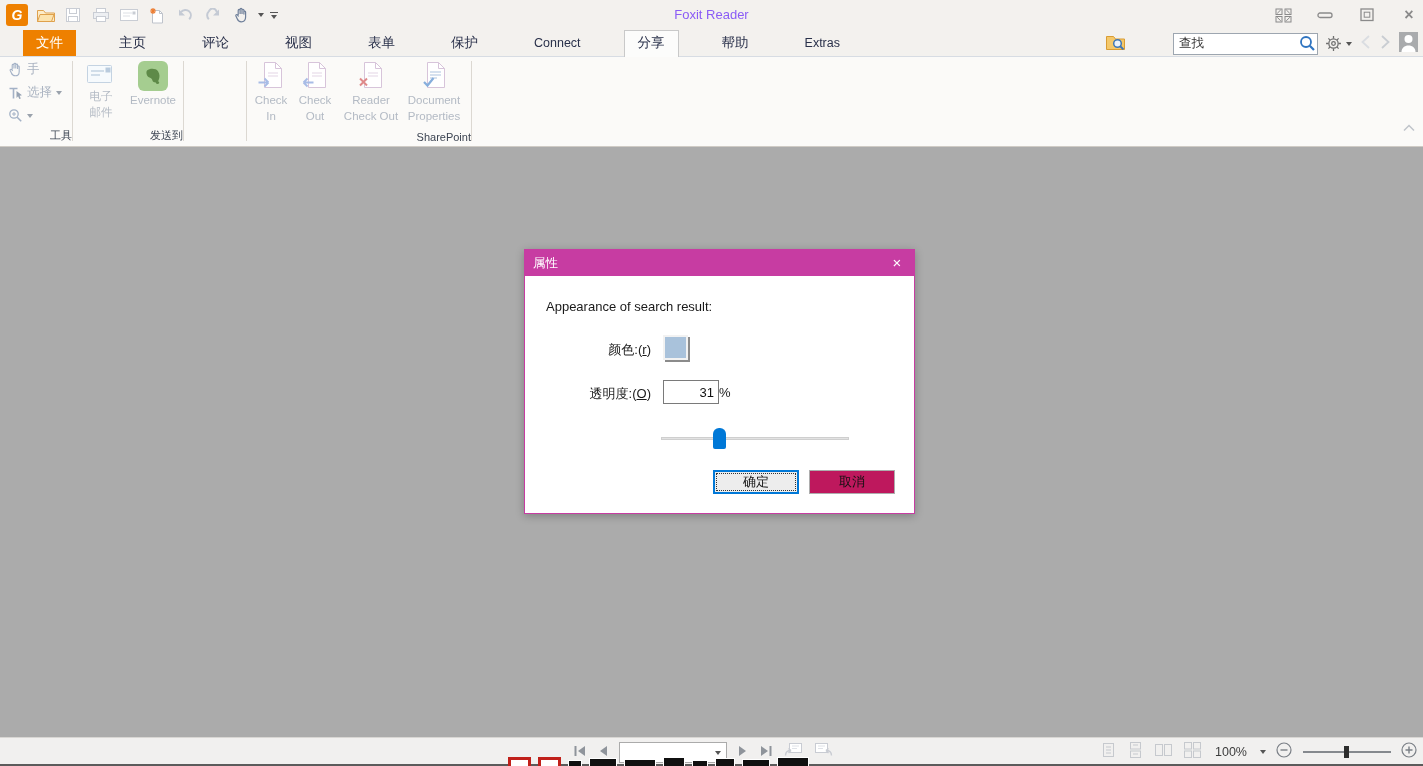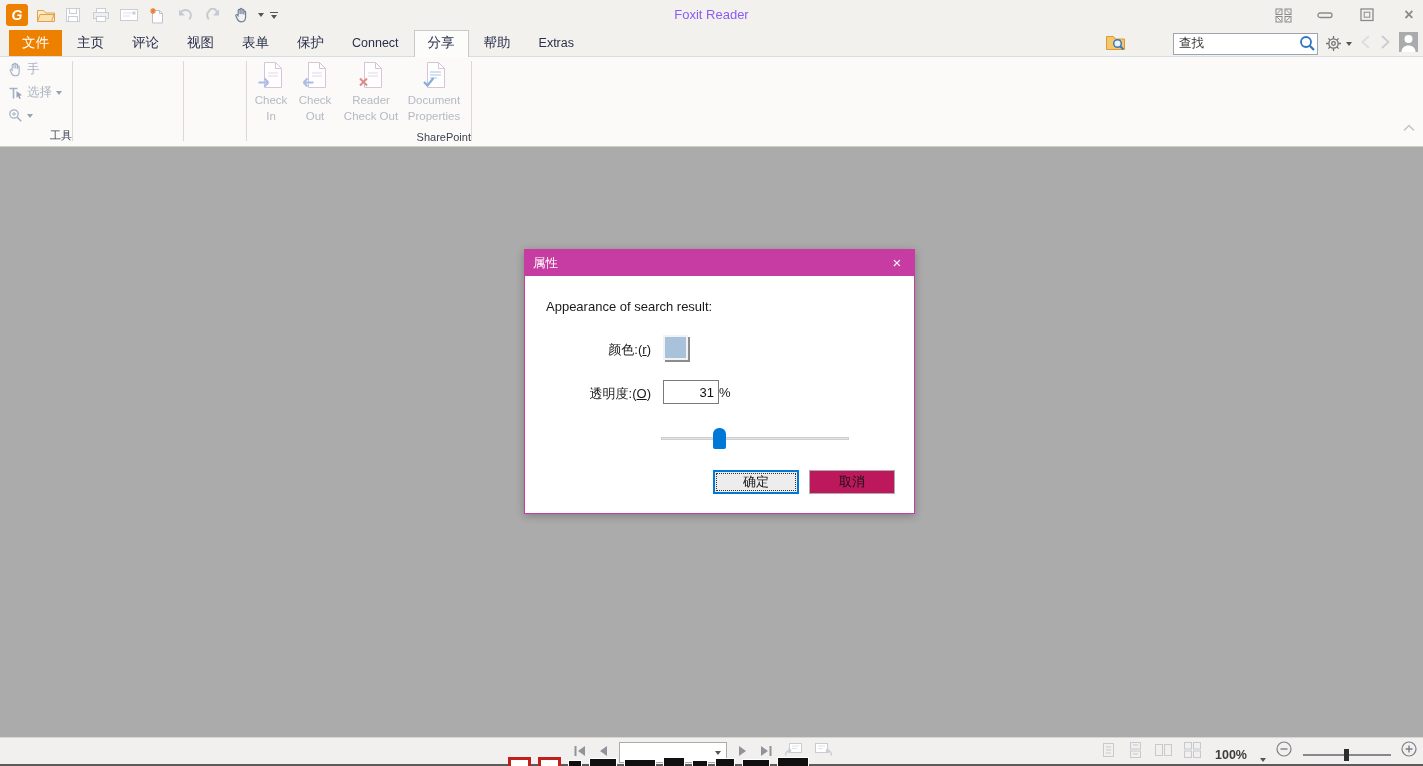--- a/index.html
+++ b/index.html
@@ -19,21 +19,21 @@
   .closeglyph{font-size:16px;font-weight:bold;color:#8A8A8A;line-height:16px;}
   .caret{width:0;height:0;border-left:3.5px solid transparent;border-right:3.5px solid transparent;
          border-top:4px solid #555;display:inline-block;}
   .caret.lt{border-top-color:#9AA2AC;}
   .qmore{display:flex;flex-direction:column;align-items:center;gap:2px;}
   .qmore .bar{width:8px;height:0;border-top:1.6px solid #555;}
 
   
   .tabrow{position:absolute;left:0;top:30px;width:100%;height:27px;background:#F3F1EE;
           border-bottom:1px solid #D7DCE3;display:flex;align-items:stretch;padding-left:8px;box-sizing:border-box;}
-  .tab{padding:0 13px;margin:0 1px;line-height:26px;font-size:13.5px;color:#29304A;white-space:nowrap;cursor:default;}
+  .tab{padding:0 13px;margin:0 15px;line-height:26px;font-size:13.5px;color:#29304A;white-space:nowrap;cursor:default;}
   .tab-en{font-size:12.5px;}
   .tab-file{background:#EE8000;color:#fff;}
   .tab-selected{background:#FCFCFB;border:1px solid #C9C9C9;border-bottom:none;line-height:24px;margin-bottom:-1px;}
   .findrow{position:absolute;right:5px;top:2px;height:23px;display:flex;align-items:center;gap:7px;}
   .searchbox{position:relative;padding-left:40px;}
   .searchbox input{width:118px;height:20px;border:1px solid #9DA6B0;background:#fff;font-size:12.5px;
                    padding:0 20px 0 5px;color:#333;font-family:inherit;}
   .searchbox .mag{position:absolute;right:2px;top:2px;}
   .gearwrap{display:flex;align-items:center;gap:4px;}
 
@@ -79,21 +79,21 @@
   .dbtn{position:absolute;height:24px;width:86px;font-size:13px;font-family:inherit;color:#111;}
   .btn-ok{left:188px;background:#EDEDED;border:2px solid #0078D7;outline:1px dotted #333;outline-offset:-4px;}
   .btn-cancel{left:284px;background:#be185d;border:1px solid #ADADAD;}
 
   
   .statusbar{position:absolute;left:0;top:737px;width:100%;height:27px;background:#F1F0EF;border-top:1px solid #D8D6D3;box-sizing:border-box;}
   .navcluster{position:absolute;left:573px;top:4px;display:flex;align-items:center;gap:11px;height:20px;}
   .pagecombo{position:relative;width:106px;height:19px;background:#fff;border:1px solid #ABABAB;}
   .pagecombo input{position:absolute;left:0;top:0;width:84px;height:17px;border:none;font-size:12px;padding:0 4px;font-family:inherit;}
   .pagecombo .caret{position:absolute;right:5px;top:8px;}
-  .viewcluster{position:absolute;right:5px;top:4px;display:flex;align-items:flex-end;gap:10px;height:20px;font-weight:bold;}
+  .viewcluster{position:absolute;right:5px;top:4px;display:flex;align-items:center;gap:10px;height:20px;}
   .zoomtext{font-size:12.5px;color:#3C3C3C;min-width:38px;text-align:center;}
   .zslider{position:relative;width:88px;height:14px;}
   .zslider .line{position:absolute;left:0;top:6px;width:88px;height:2px;background:#85898E;}
   .zslider .zthumb{position:absolute;left:41px;top:1px;width:5px;height:12px;background:#2D2D2D;}
   .bottomedge{position:absolute;left:0;top:764px;width:100%;height:2px;background:#5B5B5B;}
 
   
   .cutoff{position:absolute;left:508px;bottom:0;width:345px;height:9px;overflow:hidden;z-index:40;
           display:flex;align-items:flex-start;gap:7px;}
   .cbox{width:17px;height:16px;border:3.5px solid #C0201A;background:#fff;flex:none;}
@@ -274,20 +274,40 @@
             <circle cx="6" cy="6" r="4.2" fill="none" stroke="#A3B1C6" stroke-width="1.3"></circle>
             <path d="M9.2 9.2l4 4" stroke="#A3B1C6" stroke-width="1.6"></path>
             <path d="M6 4v4M4 6h4" stroke="#A3B1C6"></path>
           </svg>
         <span class="caret lt"></span>
       </div>
       <div class="glabel">工具</div>
     </div>
     <div class="vsep" style="left:72px"></div>
 
+    <div class="rgroup" style="left:73px;width:110px">
+      <div class="bigbtn" style="left:4px;width:48px">
+        <svg width="30" height="26">
+            <rect x="1.5" y="4.5" width="24" height="17" rx="1" fill="#F6FAFD" stroke="#C4D3E2"></rect>
+            <path d="M5 10h13M5 14h9" stroke="#C4D3E2" stroke-width="1.6"></path>
+            <rect x="19.5" y="6.5" width="5" height="5" fill="#B9CBDE"></rect>
+          </svg>
+        <span class="bl">电子</span>
+        <span class="bl">邮件</span>
+      </div>
+      <div class="bigbtn en" style="left:52px;width:56px">
+        <svg width="30" height="30">
+            <rect width="30" height="30" rx="6" fill="#A5CD90"></rect>
+            <path d="M9 9.5c3-2.4 9-2.2 11 .8 2 2.6 1.8 6.4.6 9-1 2-3.2 2.8-5 1.8-1.2-.7-1-2.2-2-3.4-1.2-1.6-3-1-4.2-2.8-.8-1.3-1.6-3.8-.4-5.4z" fill="#5E8A48"></path>
+            <circle cx="19.5" cy="21.5" r="1.6" fill="#5E8A48"></circle>
+          </svg>
+        <span class="bl">Evernote</span>
+      </div>
+      <div class="glabel">发送到</div>
+    </div>
     <div class="vsep" style="left:183px"></div>
 
     <div class="vsep" style="left:246px"></div>
 
     <div class="rgroup" style="left:247px;width:224px">
       <div class="bigbtn en" style="left:2px;width:44px">
         <svg width="26" height="30">
             <path d="M6.5 1.5h11l6 6v19h-17z" fill="#fff" stroke="#D7C4DA"></path>
             <path d="M17.5 1.5v6h6" fill="none" stroke="#D7C4DA"></path>
             <path d="M10 12h10M10 15h10" stroke="#E3D5E5"></path>

